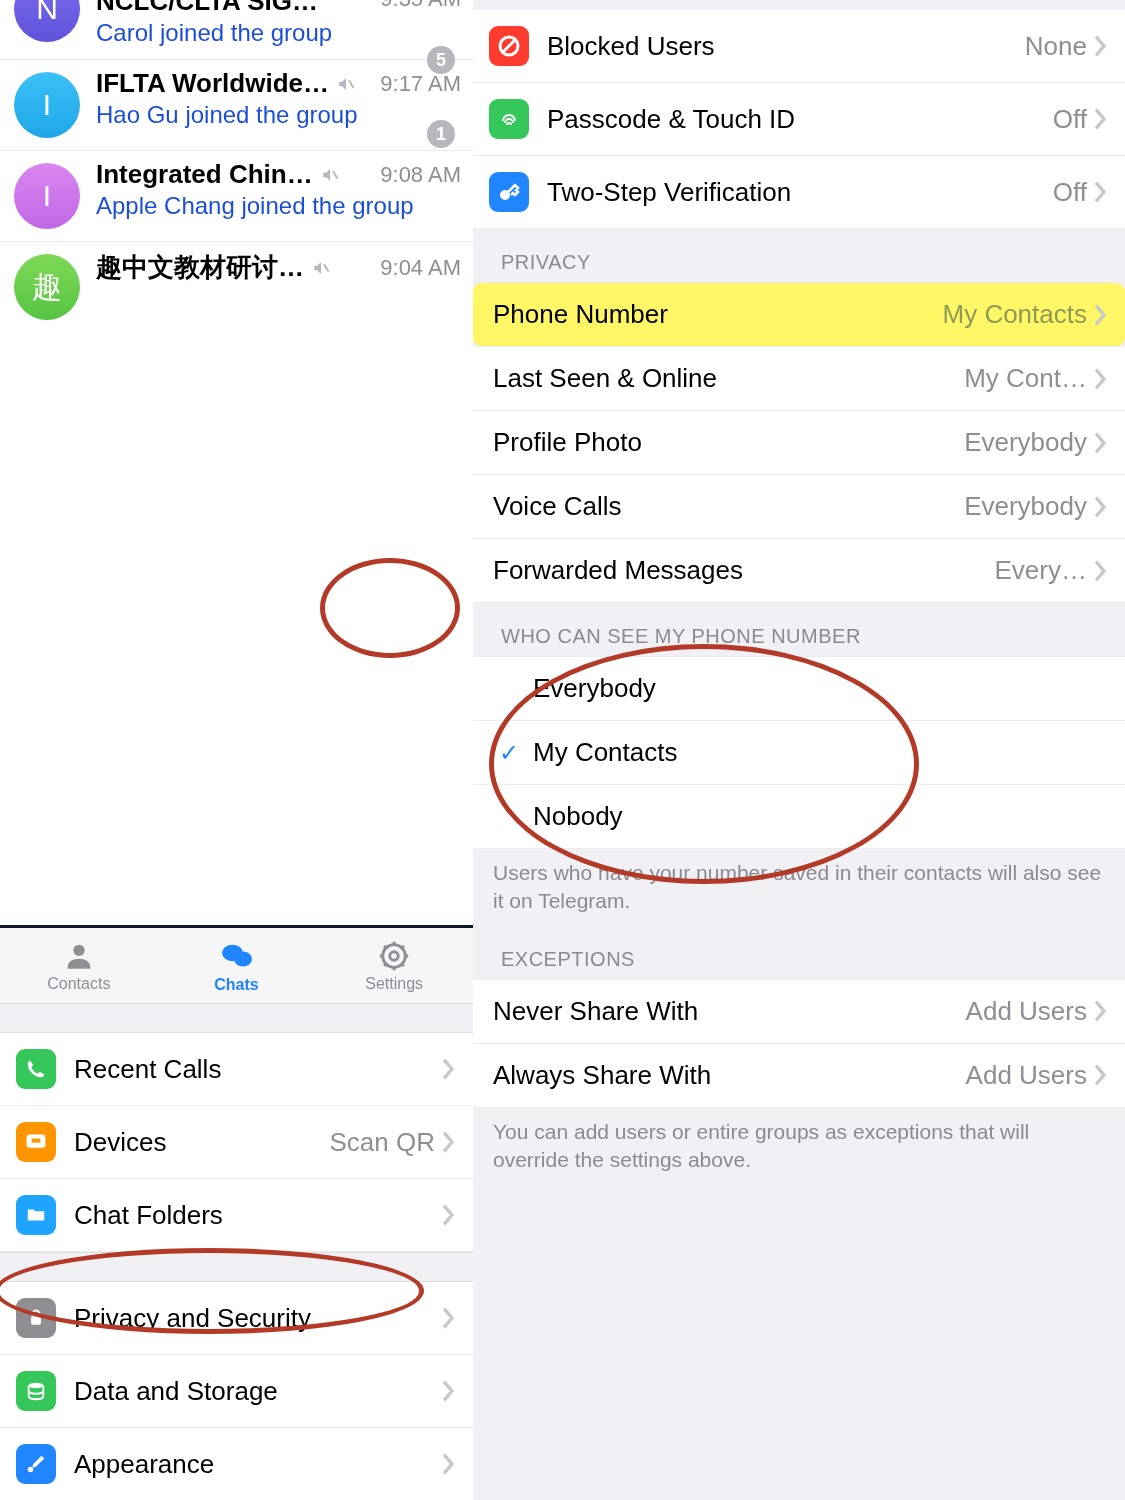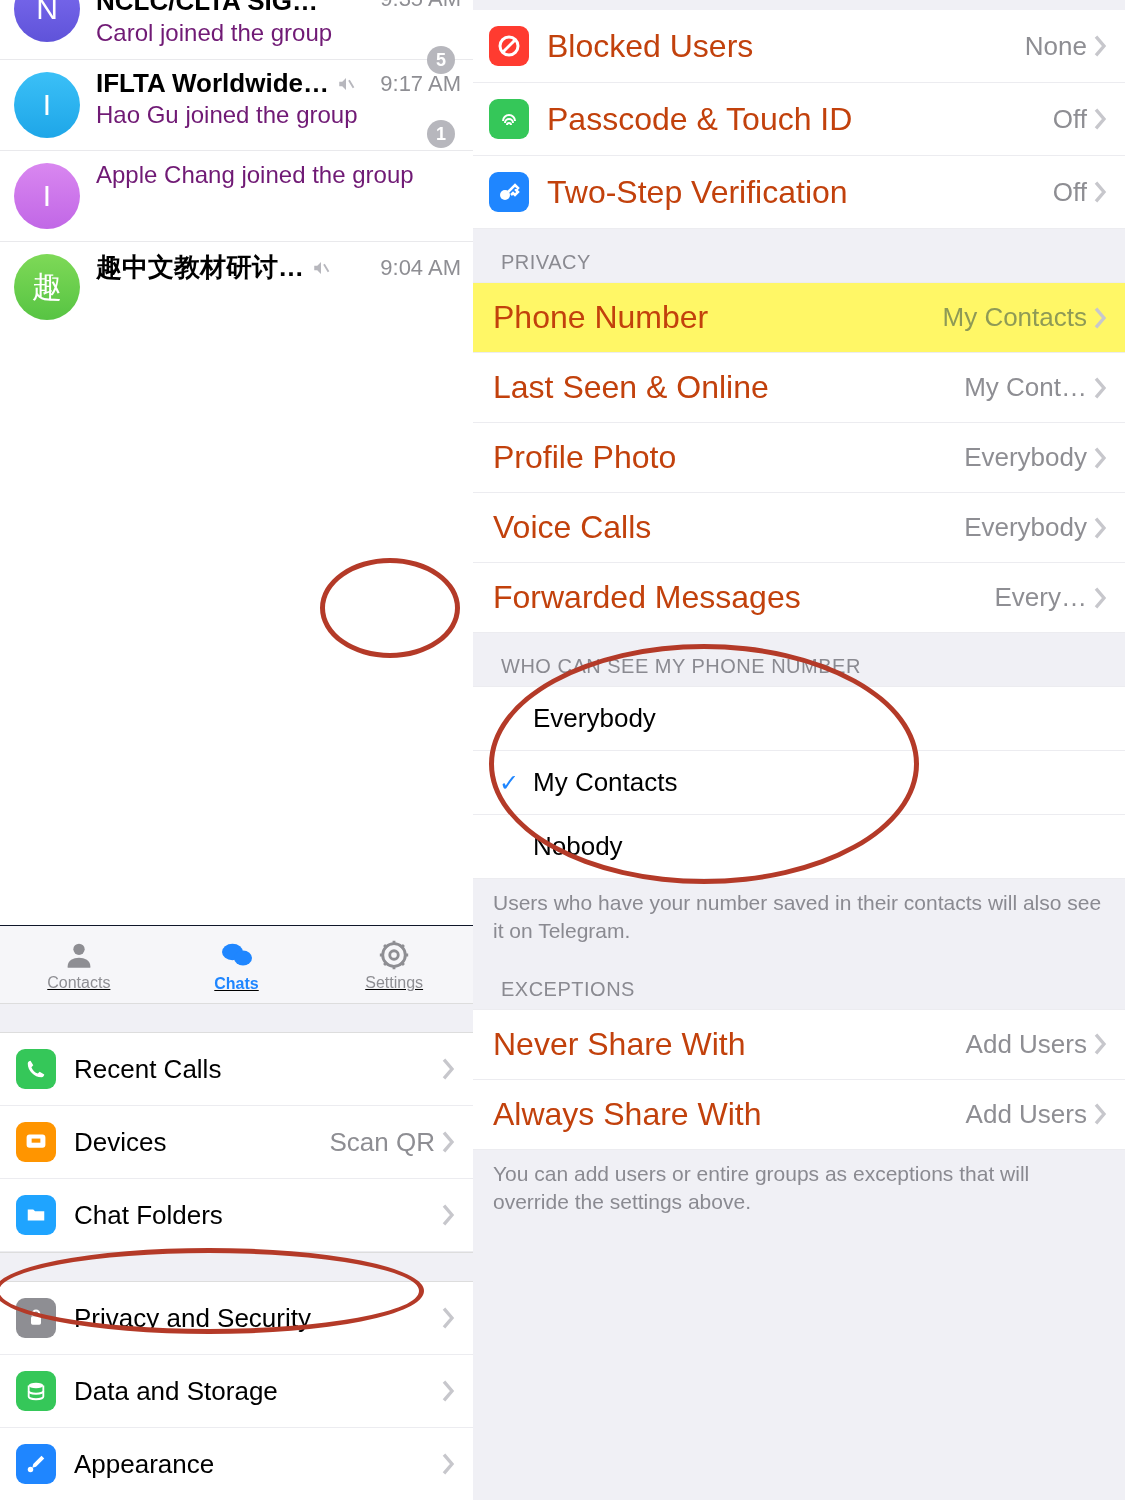--- a/index.html
+++ b/index.html
@@ -28,37 +28,36 @@
     margin-top: 4px; margin-right: 16px;
     display:flex; align-items:center; justify-content:center;
     color:#fff; font-size: 30px; font-weight: 500;
     flex-shrink: 0;
   }
   .chat-main { flex: 1; min-width: 0; }
   .chat-line1 { display:flex; align-items:center; }
   .chat-name { font-weight: 700; font-size: 26px; color:#000; white-space: nowrap; overflow: hidden; text-overflow: ellipsis; max-width: 240px; }
   .mute-icon { margin-left: 8px; color:#b7b7bd; flex-shrink:0; }
   .chat-time { margin-left:auto; color:#8e8e93; font-size: 22px; font-weight:400; padding-left:8px;}
-  .chat-sub { color:#701a75; font-size: 24px; margin-top: 2px; white-space: nowrap; overflow: hidden; text-overflow: ellipsis; }
+  .chat-sub { color:#1d4ed8; font-size: 24px; margin-top: 2px; white-space: nowrap; overflow: hidden; text-overflow: ellipsis; }
   .chat-badge {
     position:absolute; right:18px;
     background:#b7b7bd; color:#fff; font-size:18px; font-weight:600;
     min-width:28px; height:28px; border-radius:14px;
     display:flex; align-items:center; justify-content:center;
     padding:0 4px;
   }
   .chat-row { position: relative; }
 
   .chat-spacer { flex:1; }
 
   
   .tabbar {
-    height: 78px; border-top: 1px solid #0f172a; background:#f6f6f9;
+    height: 78px; border-top: 3px solid #0f172a; background:#f6f6f9;
     display:flex;
-    text-decoration:underline;
   }
   .tab { flex:1; display:flex; flex-direction:column; align-items:center; justify-content:center; }
   .tab-label { font-size:16px; margin-top:2px; }
   .tab-inactive .tab-label { color:#8e8e93; }
   .tab-active .tab-label { color:#1f86ff; font-weight:600; }
 
   
   .settings-section-gap { height: 30px; background:#f0f0f5; border-top:1px solid #ddd; border-bottom:1px solid #ddd;}
   .srow {
     display:flex; align-items:center; padding: 16px 18px 16px 16px;
@@ -71,33 +70,33 @@
   .srow .label { font-size: 26px; font-weight:500; color:#000; }
   .srow .val { margin-left:auto; color:#8e8e93; font-size:26px; padding-right:6px;text-align:center; }
   .chevron { color:#c7c7cc; flex-shrink:0; }
 
   
   .rrow {
     display:flex; align-items:center; padding: 16px 18px 16px 16px;
     border-bottom:1px solid #ececf0; background:#fff;
   }
   .rrow .icon-box { width:40px; height:40px; border-radius:9px; margin-right:18px; display:flex; align-items:center; justify-content:center; flex-shrink:0; }
-  .rrow .label { font-size:32px; color:#c2410c; font-weight:500;}
+  .rrow .label { font-size:26px; color:#000000; font-weight:500;}
   .rrow .val { margin-left:auto; color:#8e8e93; font-size:26px; padding-right:6px; white-space:nowrap; }
   .rrow.noicon { padding-left: 20px; }
   .section-header {
     background:#f0f0f5; padding: 22px 20px 8px 28px;
     color:#8a8a91; font-size:20px; letter-spacing:0.5px;
     border-bottom:1px solid #ececf0;
   }
   .section-footer {
     background:#f0f0f5; padding: 10px 20px 18px 20px;
     color:#8a8a91; font-size:21px; line-height:1.35;
   }
-  .highlight { background: #fff766; }
+  .highlight { background: #fff766; border-radius: 9px; }
   .orow {
     display:flex; align-items:center; padding: 16px 18px 16px 20px;
     border-bottom:1px solid #ececf0; background:#fff;
   }
   .ocheck { width: 32px; display:flex; justify-content:center; color:#1f86ff; font-size:24px; margin-right: 6px;}
   .olabel { font-size: 26px; color:#000; padding-left: 2px;}
 
   
   .anno {
     position:absolute; border: 5px solid #b43a28; border-radius: 50%;
@@ -147,20 +146,30 @@
           <div class="chat-sub">Hao Gu joined the group</div>
         </div>
         <div class="chat-badge" style="top:60px;">1</div>
       </div>
 
       <div class="chat-row">
         <div class="chat-avatar" style="background:linear-gradient(#d987f0,#c167e6);">
           <span>I</span>
         </div>
         <div class="chat-main">
+          <div class="chat-line1">
+            <span class="chat-name">Integrated Chin…</span>
+            <span class="mute-icon">
+              <svg width="18" height="18" viewBox="0 0 24 24" fill="#b7b7bd">
+                  <path d="M3 9v6h4l5 5V4L7 9H3z"></path>
+                  <line x1="16" y1="7" x2="22" y2="17" stroke="#b7b7bd" stroke-width="2.5"></line>
+                </svg>
+            </span>
+            <span class="chat-time">9:08 AM</span>
+          </div>
           <div class="chat-sub">Apple Chang joined the group</div>
         </div>
       </div>
 
       <div class="chat-row" style="border-bottom:none;">
         <div class="chat-avatar" style="background:linear-gradient(#7ed957,#57c443);">
           <span>趣</span>
         </div>
         <div class="chat-main">
           <div class="chat-line1">

